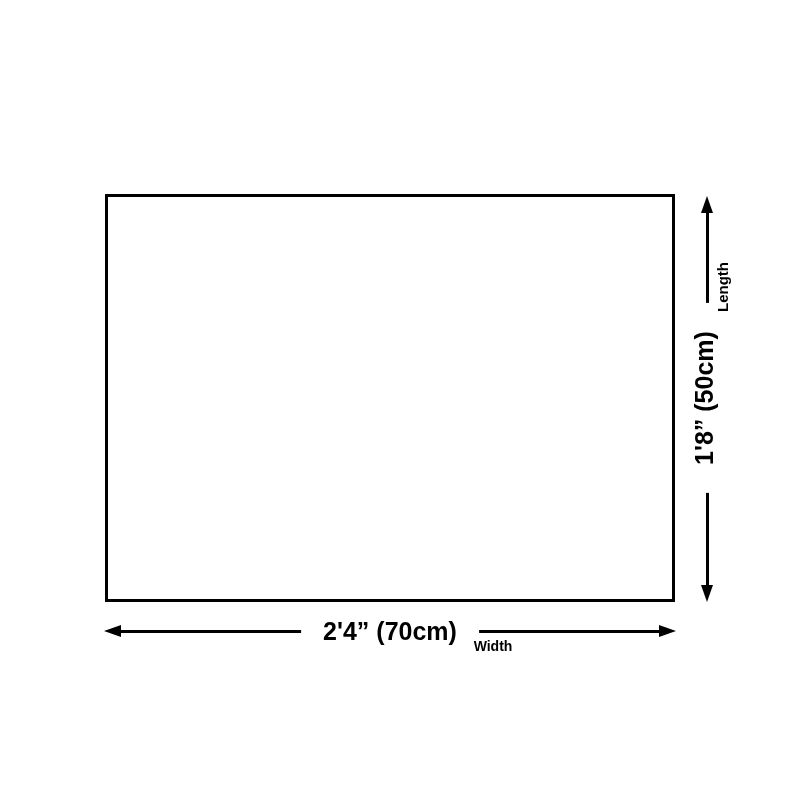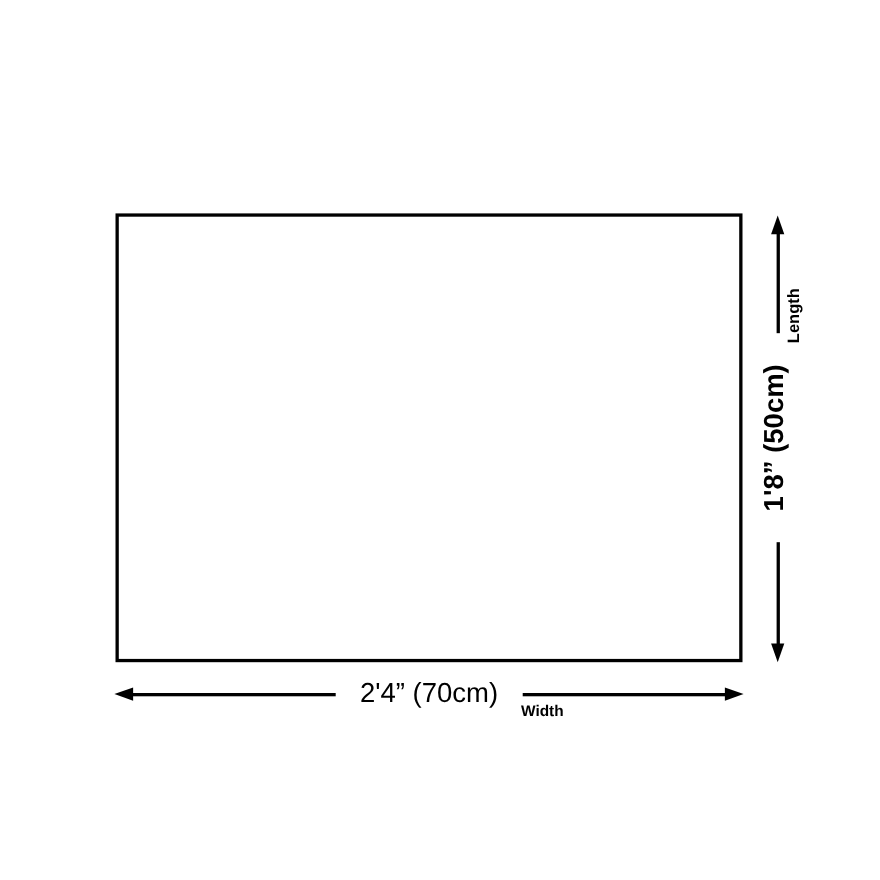--- a/index.html
+++ b/index.html
@@ -66,21 +66,21 @@
 
   
   .width-line { left: 116px; top: 630px; width: 546px; }
   .width-head-left  { left: 104px; top: 625px; }
   .width-head-right { left: 659px; top: 625px; }
   .width-value {
     position: absolute;
     left: 390px; top: 631px;
     transform: translate(-50%, -50%);
     font-size: 25px;
-    font-weight: 400;
+    font-weight: 700;
     color: var(--ink);
     background: var(--bg);
     padding: 2px 22px;
     white-space: nowrap;
     z-index: 2;
   }
   .width-caption {
     position: absolute;
     left: 493px; top: 646px;
     transform: translate(-50%, -50%);

